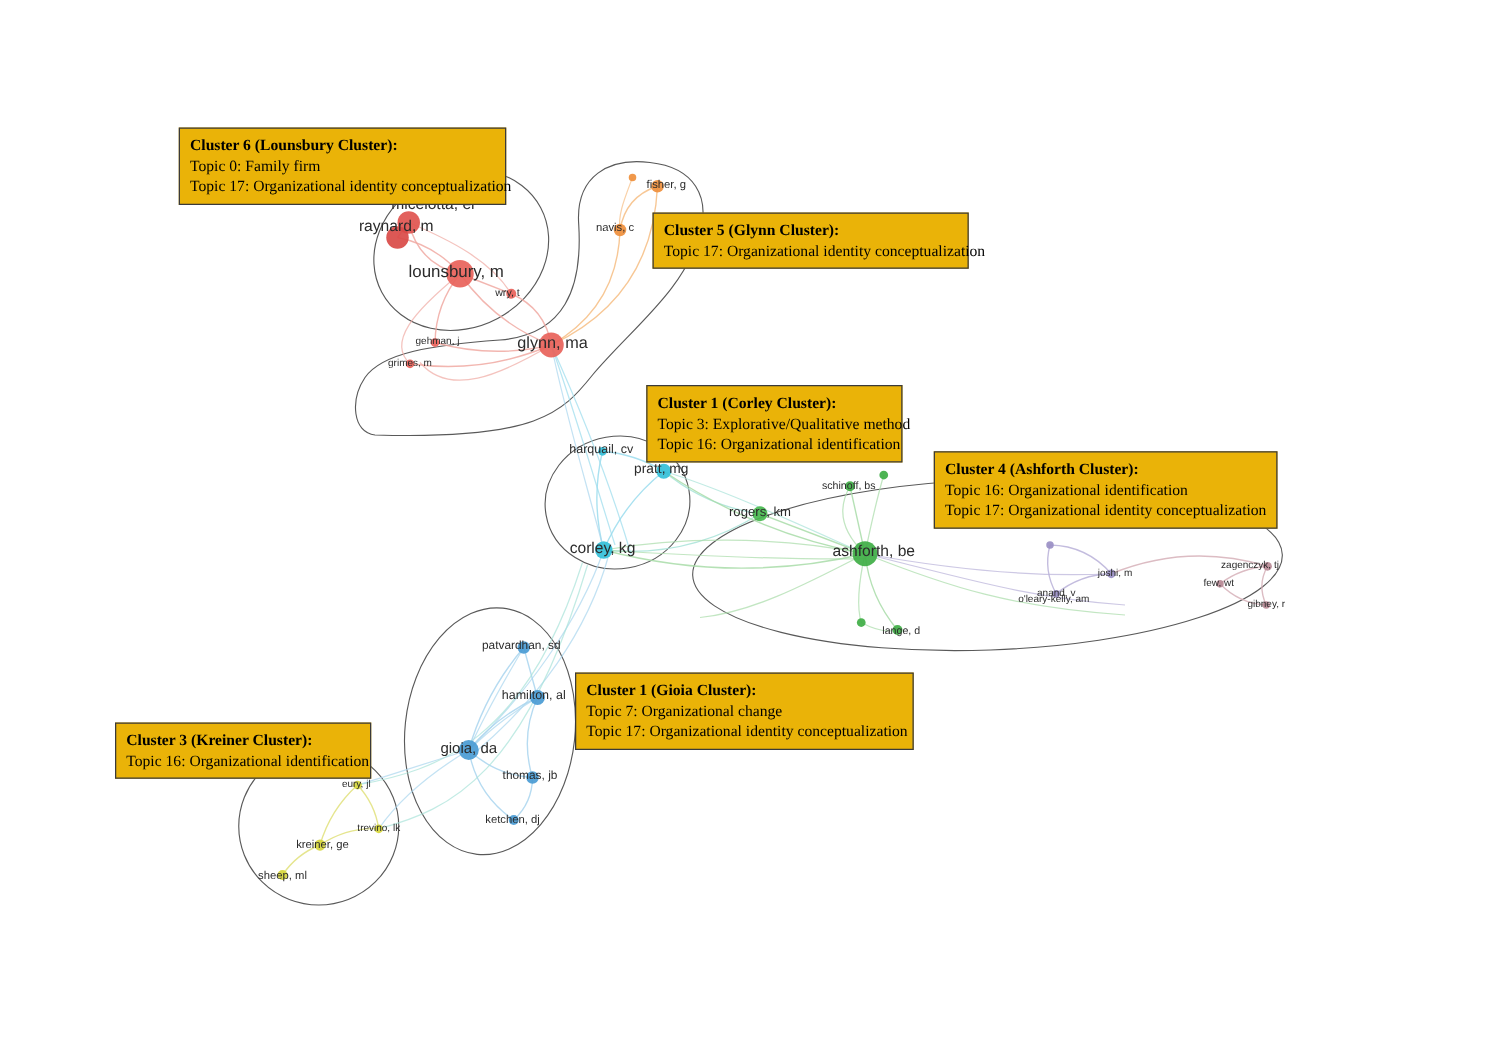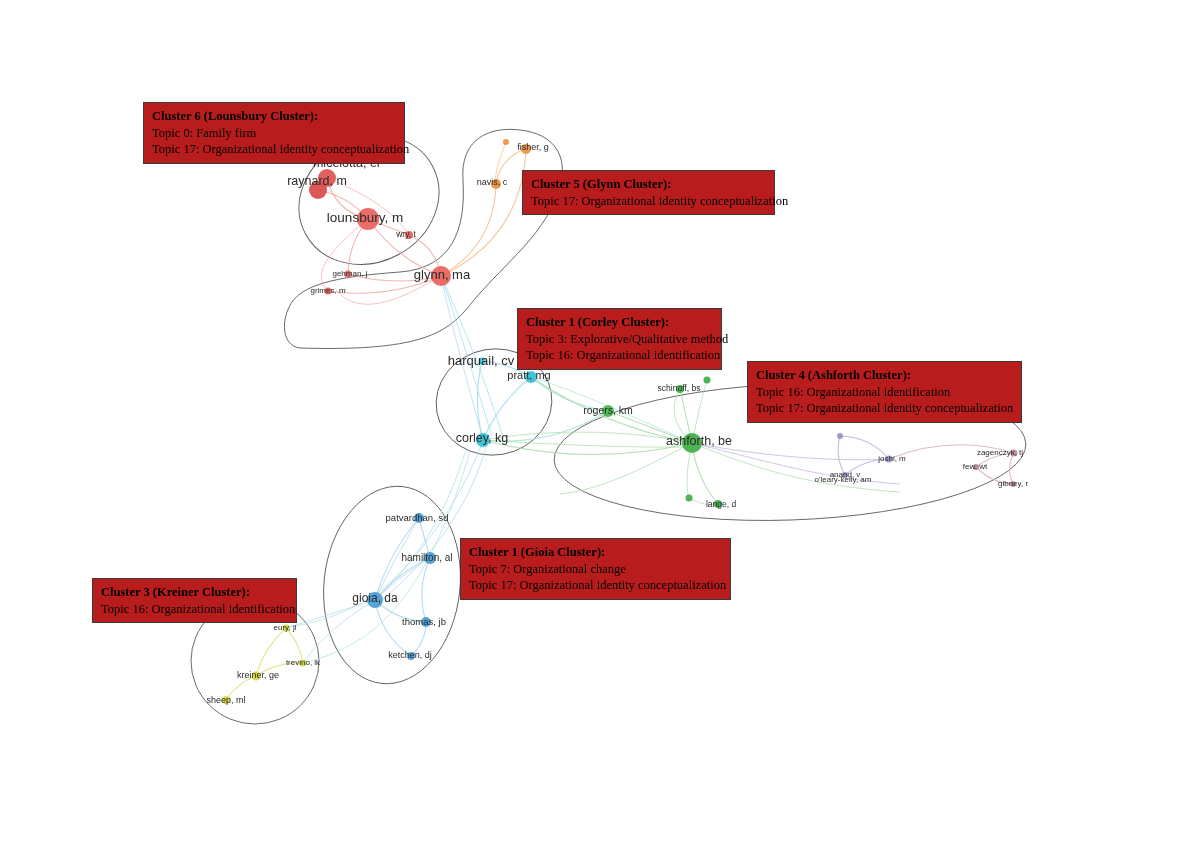--- a/index.html
+++ b/index.html
@@ -20,21 +20,21 @@
   #net {
     position: absolute;
     left: 0;
     top: 0;
     width: 1200px;
     height: 849px;
   }
   .anno-box {
     position: absolute;
     border: 1px solid #3a3a3a;
-    background: #b91c1c;
+    background: #eab308;
     font-family: "Liberation Serif", serif;
     font-size: 12.5px;
     line-height: 1.32;
     color: #000000;
     padding: 5px 8px 5px 8px;
     box-sizing: border-box;
     white-space: nowrap;
   }
   .anno-title {
     font-weight: bold;
@@ -175,21 +175,21 @@
   <div id="label-layer">
       <div class="node-label" style="left: 347px; top: 163px; font-size: 12.5px; color: rgb(43, 43, 43);">micelotta, er</div>
       <div class="node-label" style="left: 317px; top: 181px; font-size: 12.5px; color: rgb(43, 43, 43);">raynard, m</div>
       <div class="node-label" style="left: 365px; top: 217px; font-size: 13.5px; color: rgb(43, 43, 43);">lounsbury, m</div>
       <div class="node-label" style="left: 406px; top: 234px; font-size: 8.5px; color: rgb(43, 43, 43);">wry, t</div>
       <div class="node-label" style="left: 442px; top: 274px; font-size: 13px; color: rgb(43, 43, 43);">glynn, ma</div>
       <div class="node-label" style="left: 350px; top: 273px; font-size: 8px; color: rgb(43, 43, 43);">gehman, j</div>
       <div class="node-label" style="left: 328px; top: 290px; font-size: 8px; color: rgb(43, 43, 43);">grimes, m</div>
       <div class="node-label" style="left: 533px; top: 147px; font-size: 9px; color: rgb(43, 43, 43);">fisher, g</div>
       <div class="node-label" style="left: 492px; top: 182px; font-size: 9px; color: rgb(43, 43, 43);">navis, c</div>
-      <div class="node-label" style="left: 481px; top: 360px; font-size: 13px; color: rgb(43, 43, 43);">harquail, cv</div>
+      <div class="node-label" style="left: 481px; top: 360px; font-size: 10px; color: rgb(43, 43, 43);">harquail, cv</div>
       <div class="node-label" style="left: 529px; top: 375px; font-size: 11px; color: rgb(43, 43, 43);">pratt, mg</div>
       <div class="node-label" style="left: 482px; top: 438px; font-size: 12.5px; color: rgb(43, 43, 43);">corley, kg</div>
       <div class="node-label" style="left: 608px; top: 410px; font-size: 10.5px; color: rgb(43, 43, 43);">rogers, km</div>
       <div class="node-label" style="left: 679px; top: 388px; font-size: 8.5px; color: rgb(43, 43, 43);">schinoff, bs</div>
       <div class="node-label" style="left: 699px; top: 441px; font-size: 12.5px; color: rgb(43, 43, 43);">ashforth, be</div>
       <div class="node-label" style="left: 721px; top: 504px; font-size: 8.5px; color: rgb(43, 43, 43); text-align: center;">lange, d</div>
       <div class="node-label" style="left: 843px; top: 435px; font-size: 8px; color: rgb(43, 43, 43); margin-top: 44px;">o'leary-kelly, am</div>
       <div class="node-label" style="left: 892px; top: 458px; font-size: 8px; color: rgb(43, 43, 43);">joshi, m</div>
       <div class="node-label" style="left: 845px; top: 474px; font-size: 8px; color: rgb(43, 43, 43);">anand, v</div>
       <div class="node-label" style="left: 1000px; top: 452px; font-size: 8px; color: rgb(43, 43, 43);">zagenczyk, tj</div>

